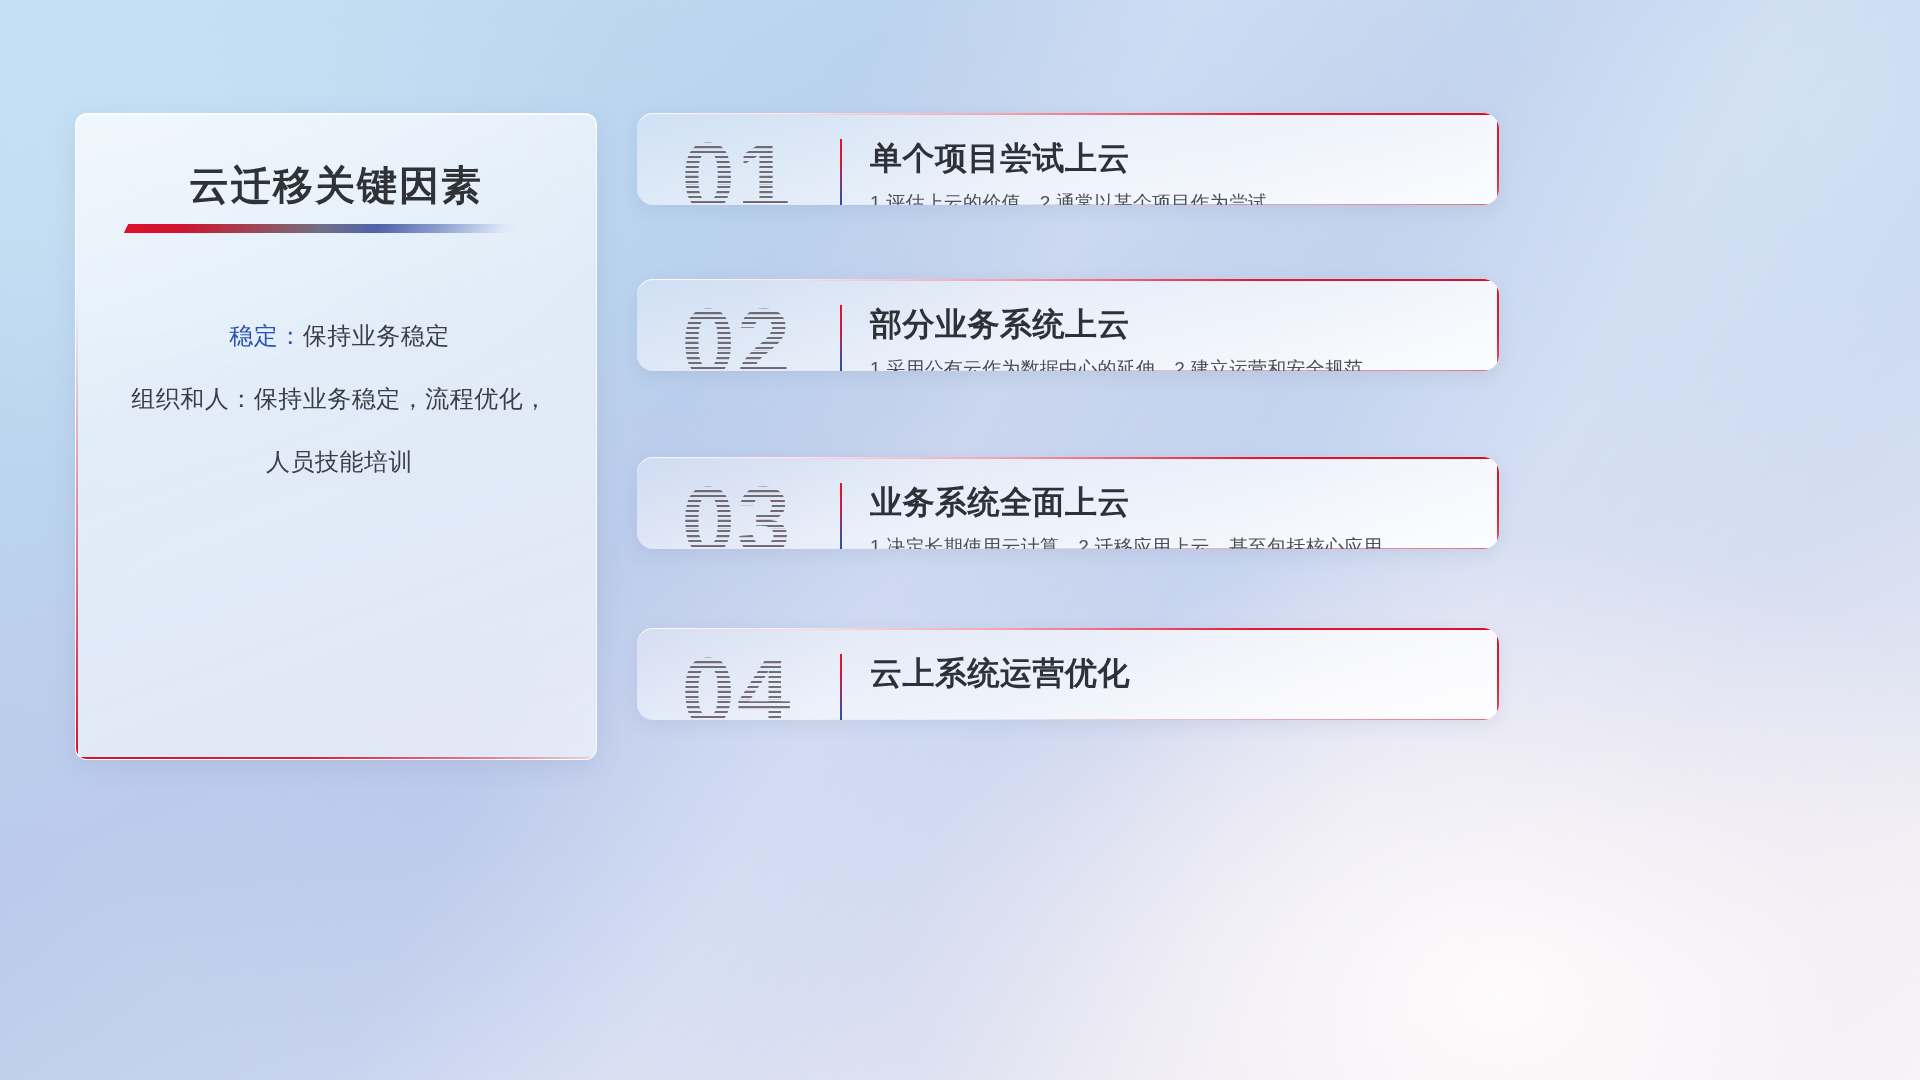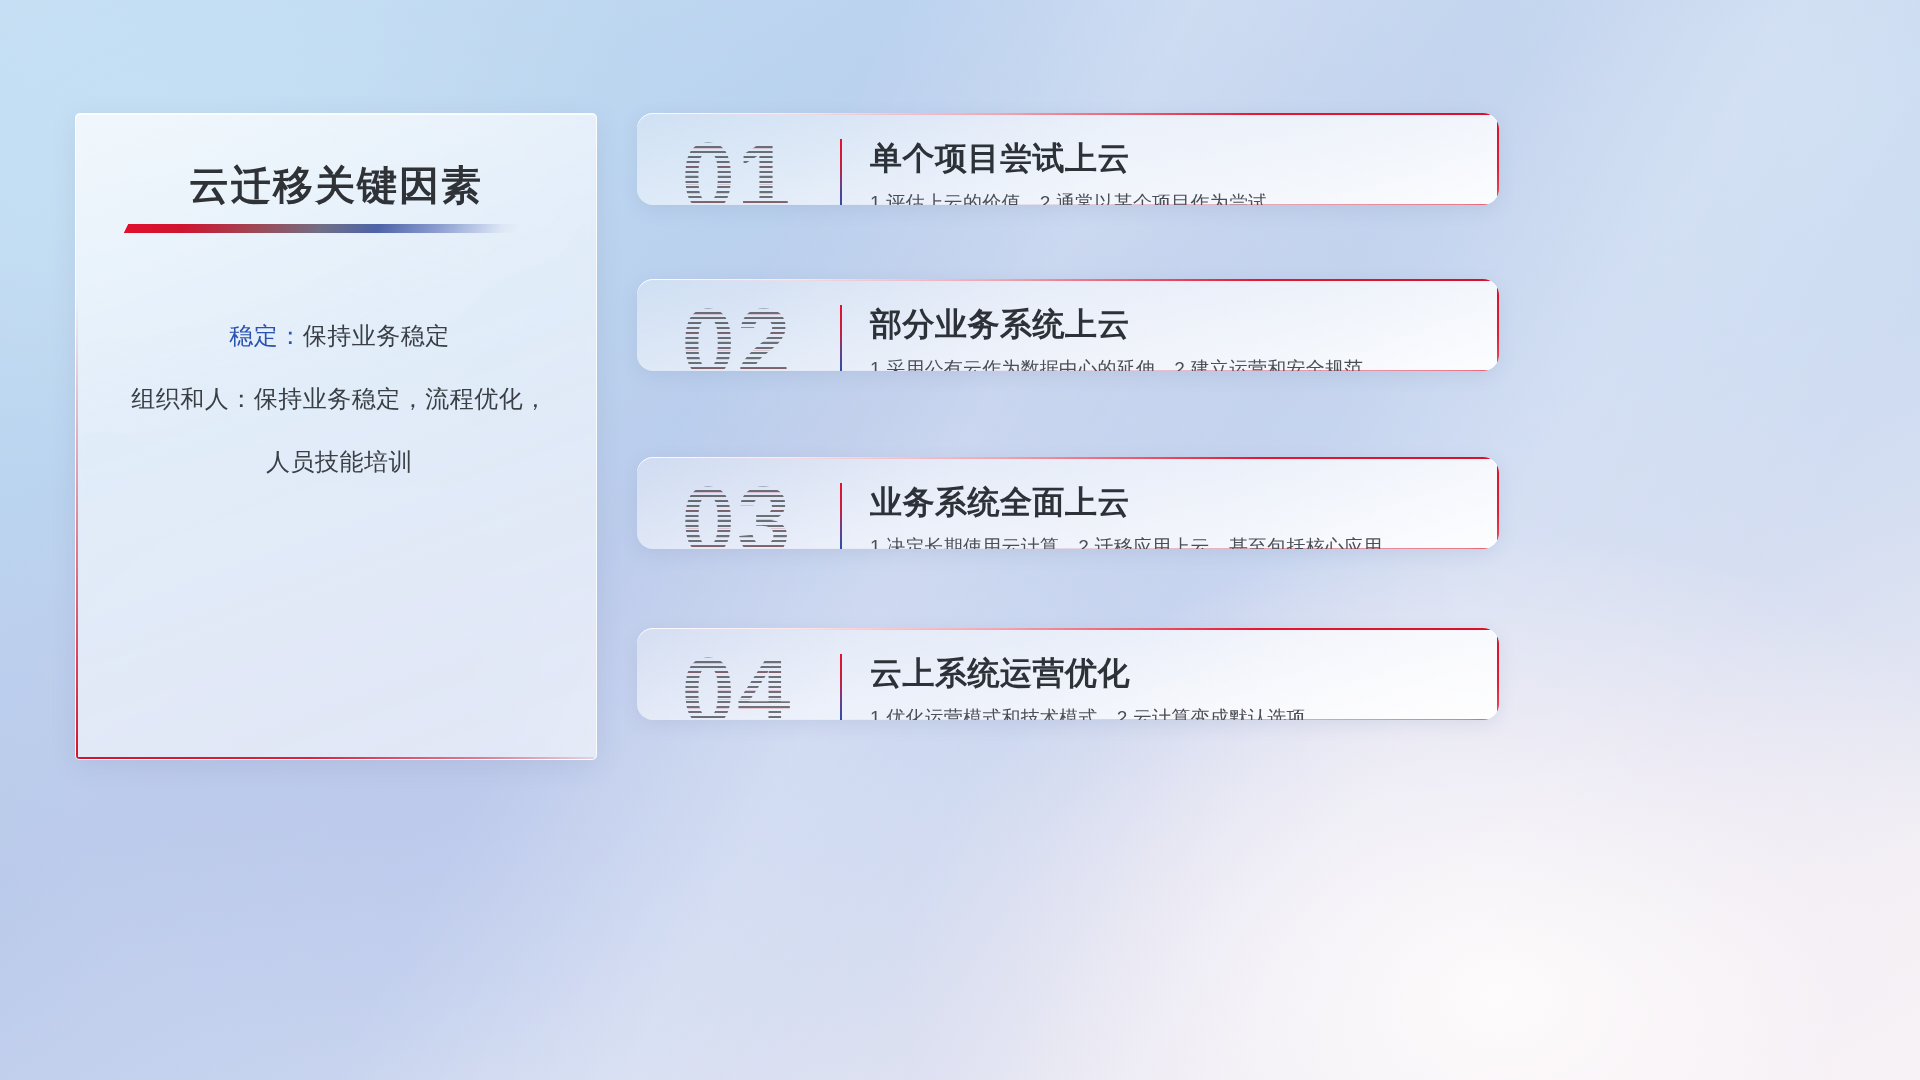--- a/index.html
+++ b/index.html
@@ -29,21 +29,21 @@
       linear-gradient(118deg, rgba(255,255,255,0.0) 36%, rgba(255,255,255,0.22) 48%, rgba(255,255,255,0.0) 60%),
       linear-gradient(118deg, rgba(255,255,255,0.0) 62%, rgba(255,255,255,0.16) 72%, rgba(255,255,255,0.0) 84%);
     pointer-events:none;
   }
 
   
   .left-card {
     position: absolute;
     left: 75px; top: 113px;
     width: 520px; height: 645px;
-    border-radius: 5px;
+    border-radius: 12px;
     background: linear-gradient(160deg, rgba(255,255,255,0.74) 0%, rgba(250,252,255,0.60) 40%, rgba(255,255,255,0.56) 100%);
     box-shadow: 0 6px 26px rgba(90,110,150,0.13), inset 0 1px 0 rgba(255,255,255,0.85);
     border: 1px solid rgba(255,255,255,0.78);
     backdrop-filter: blur(4px);
     overflow: hidden;
   }
   
   .left-card-accent-bottom {
     position:absolute; left:0; right:2px; bottom:0; height:2px;
     background: linear-gradient(90deg, #d6122a 0%, #de2038 45%, rgba(222,32,56,0.55) 78%, rgba(222,32,56,0.12) 100%);
@@ -237,16 +237,15 @@
   </div>
 
   <div class="card" style="top:628px;">
     <div class="card-top-line"></div>
     <div class="card-right-line"></div>
     <div class="card-bottom-line"></div>
     <div class="ghost-num">04</div>
     <div class="ghost-num-tint">04</div>
     <div class="divider"></div>
     <div class="card-title">云上系统运营优化</div>
-    <div class="card-desc">1.优化运营模式和技术模式　2.云计算变成默认选项</div>
   </div>
 
 </div>
 
 </body></html>

